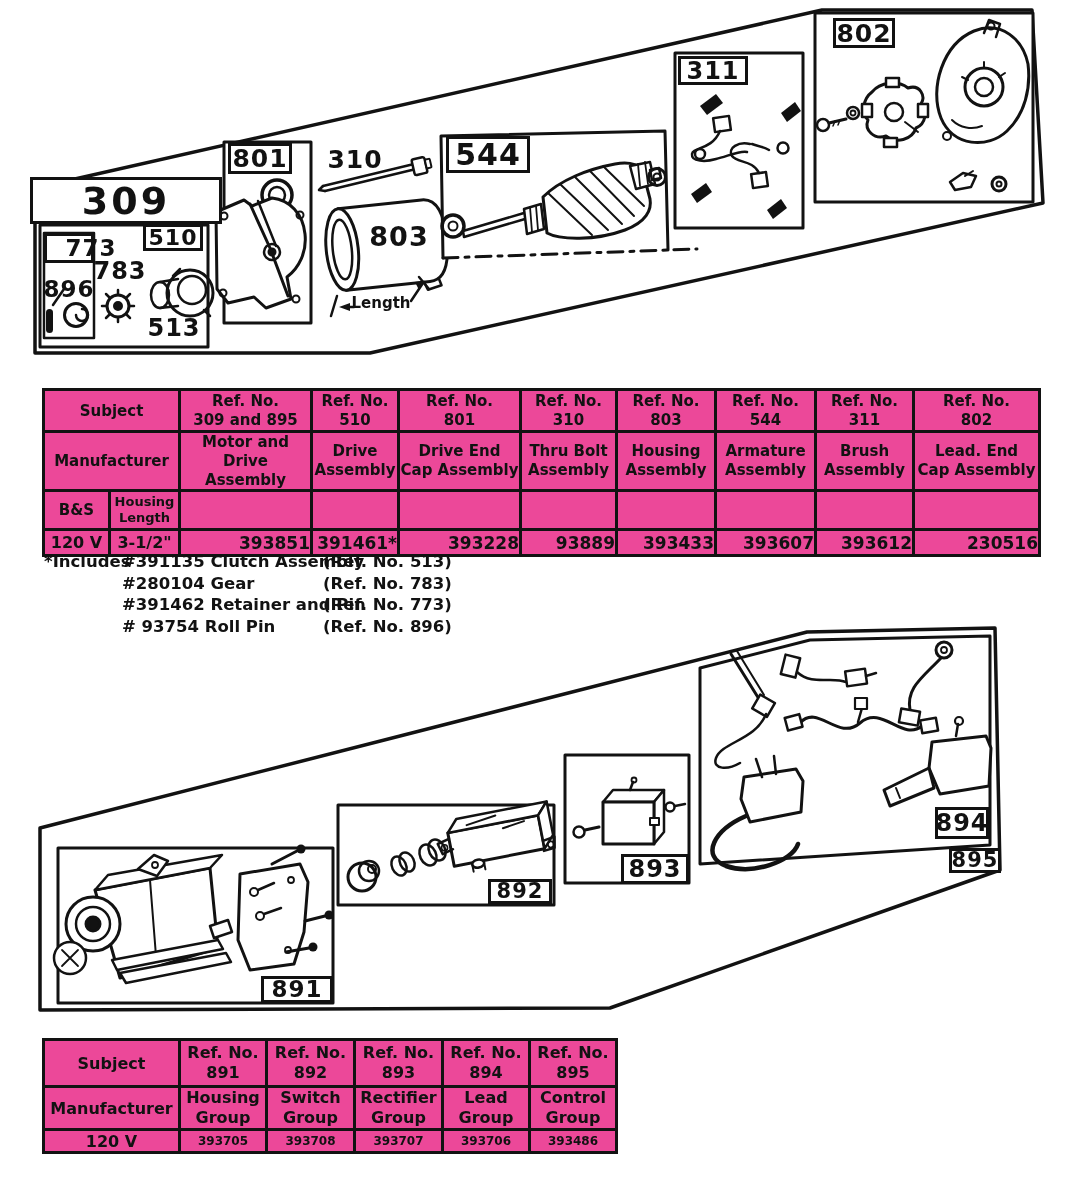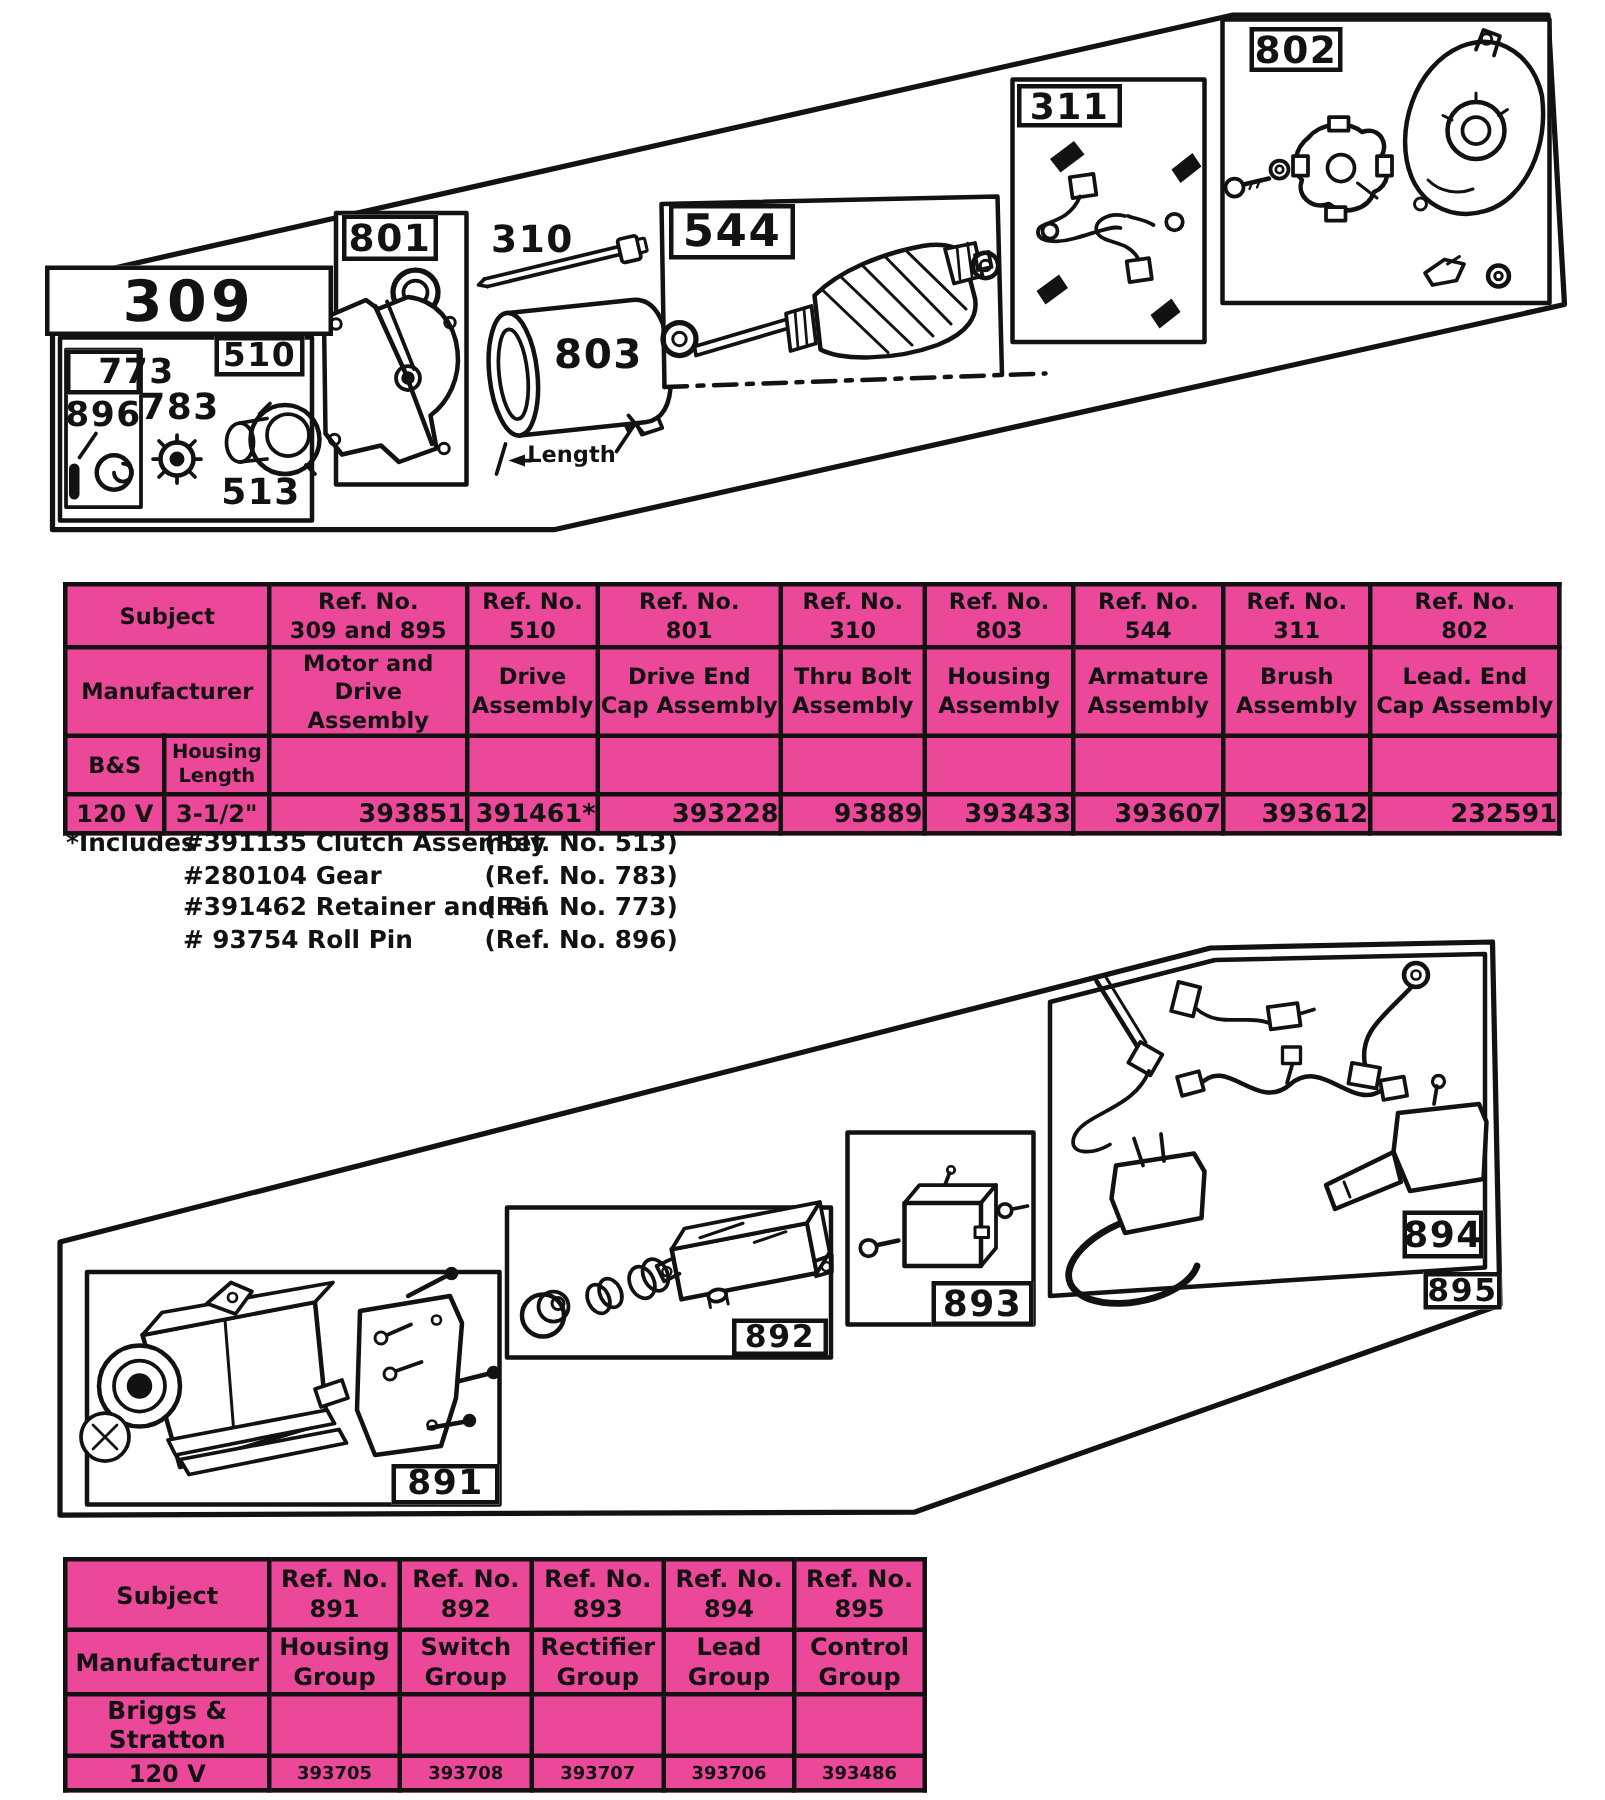--- a/index.html
+++ b/index.html
@@ -165,21 +165,21 @@
       </g>
     </g>
   </svg>
 
   <div class="callout boxed" style="left:30px;top:177px;width:192px;height:47px;font-size:38px;letter-spacing:3px;">
       <span>309</span>
     </div>
   <div class="callout boxed" style="left:44px;top:233px;width:50px;height:30px;font-size:23px;padding-left:44px;">
       <span>773</span>
     </div>
-  <div class="callout" style="left:44px;top:264px;width:50px;height:26px;font-size:23px;">
+  <div class="callout" style="left:44px;top:276px;width:50px;height:26px;font-size:23px;">
       <span>896</span>
     </div>
   <div class="callout" style="left:97px;top:257px;width:46px;height:27px;font-size:24px;">
       <span>783</span>
     </div>
   <div class="callout boxed" style="left:143px;top:224px;width:60px;height:27px;font-size:22px;">
       <span>510</span>
     </div>
   <div class="callout" style="left:150px;top:314px;width:48px;height:27px;font-size:24px;">
       <span>513</span>
@@ -309,21 +309,21 @@
   <tr style="height:26px">
     <td style="font-size:16px">120 V</td>
     <td style="font-size:16px">3-1/2"</td>
     <td class="partv">393851</td>
     <td class="partv">391461*</td>
     <td class="partv">393228</td>
     <td class="partv">93889</td>
     <td class="partv">393433</td>
     <td class="partv">393607</td>
     <td class="partv">393612</td>
-    <td class="partv">232591</td>
+    <td class="partv">230516</td>
   </tr>
 </tbody>
   </table>
 
 <div class="footnotes">
   <span>*Includes</span>
     <span>#391135 Clutch Assembly</span>
     <span>(Ref. No. 513)</span>
   <span></span>
     <span>#280104 Gear</span>
@@ -507,28 +507,20 @@
         </td>
     <td class="nameh">
           <span class="hline">Lead</span>
           <span class="hline">Group</span>
         </td>
     <td class="nameh">
           <span class="hline">Control</span>
           <span class="hline">Group</span>
         </td>
   </tr>
-  <tr style="height:24px">
-    <td class="brandv">Briggs &amp; Stratton</td>
-    <td></td>
-        <td></td>
-    <td></td>
-        <td></td>
-    <td></td>
-  </tr>
   <tr style="height:23px">
     <td style="font-size:16px">120 V</td>
     <td class="partv">393705</td>
     <td class="partv">393708</td>
     <td class="partv">393707</td>
     <td class="partv">393706</td>
     <td class="partv">393486</td>
   </tr>
 </tbody>
   </table>

